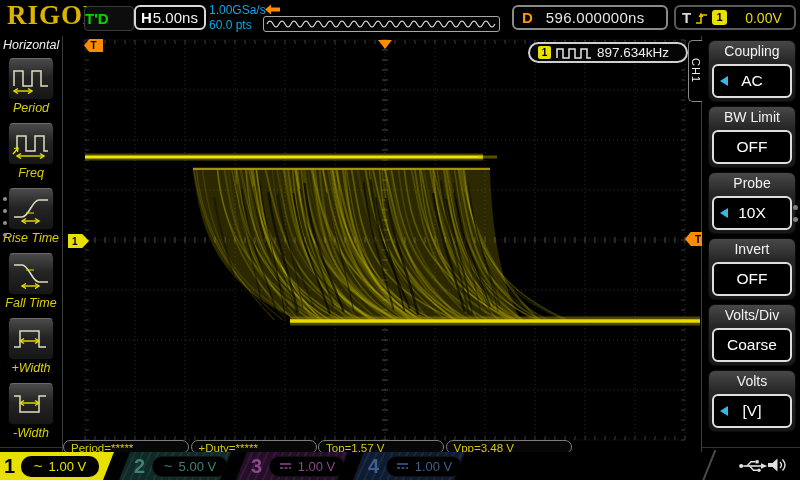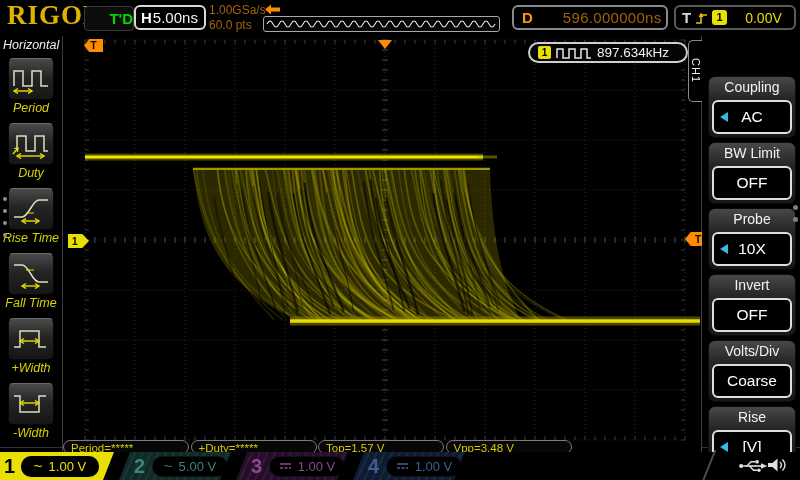--- a/index.html
+++ b/index.html
@@ -3,33 +3,33 @@
 <meta charset="utf-8">
 <style>
   html,body{margin:0;padding:0;background:#000;}
   .screen{position:relative;width:800px;height:480px;background:#000;overflow:hidden;
           font-family:"Liberation Sans", sans-serif; -webkit-font-smoothing:antialiased;}
   
   .topbar{position:absolute;left:0;top:0;width:800px;height:36px;background:#000;border-bottom:1px solid #262626;}
   .logo{position:absolute;left:7px;top:0px;font-family:"Liberation Serif",serif;font-weight:900;
         font-size:27px;color:#dcb400;letter-spacing:1px;}
   .td-badge{position:absolute;left:84px;top:6px;width:48px;height:23px;background:#0d0d0d;border:1px solid #3a3a3a;
-        border-radius:4px;color:#00d800;font-weight:bold;font-size:15px;text-align:right;line-height:23px;}
+        border-radius:4px;color:#00d800;font-weight:bold;font-size:15px;text-align:left;line-height:23px;}
   .h-box{position:absolute;left:134px;top:5px;width:72px;height:25px;border:2px solid #d8d8d8;border-radius:6px;
         background:#000;box-sizing:border-box;display:flex;align-items:center;}
   .h-box .hletter{color:#fff;font-weight:bold;font-size:15px;margin-left:5px;}
   .h-box .tbval{color:#f2f2f2;font-size:15px;margin-left:1px;}
-  .rate{position:absolute;left:209px;top:3px;color:#a16207;font-size:12px;line-height:15px;white-space:nowrap;}
+  .rate{position:absolute;left:209px;top:3px;color:#0ea5e9;font-size:12px;line-height:15px;white-space:nowrap;}
   .mem-arrow{position:absolute;left:265px;top:4px;}
   .thumb{position:absolute;left:263px;top:16px;width:237px;height:16px;border:1px solid #a8a8a8;border-radius:3px;
         background:#050505;box-sizing:border-box;overflow:hidden;}
   .d-box{position:absolute;left:512px;top:5px;width:156px;height:25px;border:2px solid #8a8a8a;border-radius:6px;
         background:#000;box-sizing:border-box;display:flex;align-items:center;}
   .d-box .dletter{color:#ff9500;font-weight:bold;font-size:15px;margin-left:8px;}
-  .d-box .dval{color:#a16207;font-size:15px;margin-left:30px;letter-spacing:.3px;}
+  .d-box .dval{color:#e5e5e5;font-size:15px;margin-left:13px;letter-spacing:.3px;}
   .t-box{position:absolute;left:674px;top:5px;width:122px;height:25px;border:2px solid #5a5a5a;border-radius:6px;
         background:#000;box-sizing:border-box;display:flex;align-items:center;gap:4px;padding:0 6px;}
   .t-box .tletter{color:#d8d8d8;font-weight:bold;font-size:15px;}
   .src-badge{width:15px;height:15px;background:#e8e000;border-radius:3px;color:#000;font-weight:bold;
         font-size:11px;text-align:center;line-height:15px;}
   .t-box .tlevel{color:#e8d800;font-size:14px;margin-left:14px;}
   
   .left{position:absolute;left:0;top:36px;width:62px;height:411px;background:#000;border-bottom:1px solid #333;font-style:italic;}
   .left .title{position:absolute;left:3px;top:2px;color:#f0f0f0;font-size:12.5px;}
   .mitem{position:absolute;left:0;width:62px;text-align:center;}
@@ -59,21 +59,21 @@
   .freqbox .fval{color:#f0f0f0;font-size:13.5px;white-space:nowrap;}
   .measure-row{position:absolute;left:0;top:404px;width:638px;display:flex;gap:1.5px;}
   .mbox{width:126px;height:13.5px;border:1px solid #7d7d7d;border-radius:7px;background:rgba(8,8,8,.85);
         box-sizing:border-box;color:#d6ca00;font-size:11.5px;line-height:11.5px;padding:2px 0 0 7px;white-space:nowrap;overflow:hidden;}
   
   .right{position:absolute;left:702px;top:36px;width:98px;height:411px;background:#000;border-bottom:1px solid #333;}
   .chtab{position:absolute;left:-14px;top:4px;width:14px;height:62px;background:#000;border:1px solid #8a8a8a;
         border-right:none;border-radius:5px 0 0 5px;box-sizing:border-box;color:#eee;font-size:11px;
         writing-mode:vertical-rl;display:flex;align-items:center;justify-content:center;letter-spacing:1px;}
   .group{position:absolute;left:6px;width:88px;height:62px;border-radius:7px;
-        background:linear-gradient(180deg,#484848,#262626 35%,#171717);border:1px solid #0c0c0c;box-sizing:border-box;margin-top:36px;}
+        background:linear-gradient(180deg,#484848,#262626 35%,#171717);border:1px solid #0c0c0c;box-sizing:border-box;}
   .group .ghead{height:20px;color:#f2f2f2;font-size:14px;text-align:center;padding-top:2px;}
   .gval{position:relative;margin:1px 3px 0 3px;height:34px;background:#000;border:2px solid #dedede;border-radius:6px;
         box-sizing:border-box;color:#fff;font-size:15.5px;display:flex;align-items:center;justify-content:center;}
   .garrow{position:absolute;left:6px;top:50%;margin-top:-5px;width:0;height:0;
         border-top:5px solid transparent;border-bottom:5px solid transparent;border-right:8px solid #35b9e9;}
   .pagedots-right{position:absolute;right:2px;top:169px;}
   .pagedots-right i{display:block;width:5px;height:5px;border-radius:50%;background:#7d7d7d;margin-bottom:7px;}
   
   .footer{position:absolute;left:0;top:452px;width:800px;height:28px;background:#000;}
   .chseg{position:absolute;top:0;height:28px;}
@@ -156,21 +156,21 @@
       <div class="mbtn">
         <svg width="38" height="30" viewBox="0 0 38 30">
           <polyline points="5,22 5,7 14,7 14,22 23,22 23,7 32,7 32,22 36,22" fill="none" stroke="#dedec0" stroke-width="1.5"></polyline>
           <polyline points="1,25 6,19" fill="none" stroke="#e8e000" stroke-width="1.4"></polyline>
           <polyline points="2,19.5 6,19 5.5,23" fill="none" stroke="#e8e000" stroke-width="1.2"></polyline>
           <line x1="5" y1="27" x2="32" y2="27" stroke="#e8e000" stroke-width="1.4"></line>
           <polyline points="9,24.5 5,27 9,29.5" fill="none" stroke="#e8e000" stroke-width="1.4"></polyline>
           <polyline points="28,24.5 32,27 28,29.5" fill="none" stroke="#e8e000" stroke-width="1.4"></polyline>
         </svg>
       </div>
-      <div class="mlabel">Duty</div>
+      <div class="mlabel">Freq</div>
     </div>
 
     <div class="mitem" style="top:152px">
       <div class="mbtn">
         <svg width="38" height="30" viewBox="0 0 38 30">
           <line x1="2" y1="23" x2="10" y2="23" stroke="#dedec0" stroke-width="1.5"></line>
           <path d="M10,23 C17,23 20,6 27,6" fill="none" stroke="#dedec0" stroke-width="1.5"></path>
           <line x1="27" y1="6" x2="36" y2="6" stroke="#dedec0" stroke-width="1.5"></line>
           <line x1="14" y1="19" x2="22" y2="19" stroke="#e8e000" stroke-width="1"></line>
           <line x1="10" y1="27" x2="27" y2="27" stroke="#e8e000" stroke-width="1.4"></line>
@@ -744,21 +744,21 @@
         <span>OFF</span>
       </div>
     </div>
     <div class="group" style="top:268px">
       <div class="ghead">Volts/Div</div>
       <div class="gval">
         <span>Coarse</span>
       </div>
     </div>
     <div class="group" style="top:334px">
-      <div class="ghead">Rise</div>
+      <div class="ghead">Volts</div>
       <div class="gval">
         <span class="garrow"></span>
         <span>[V]</span>
       </div>
     </div>
 
     <div class="pagedots-right">
         <i></i>
         <i></i>
       </div>

